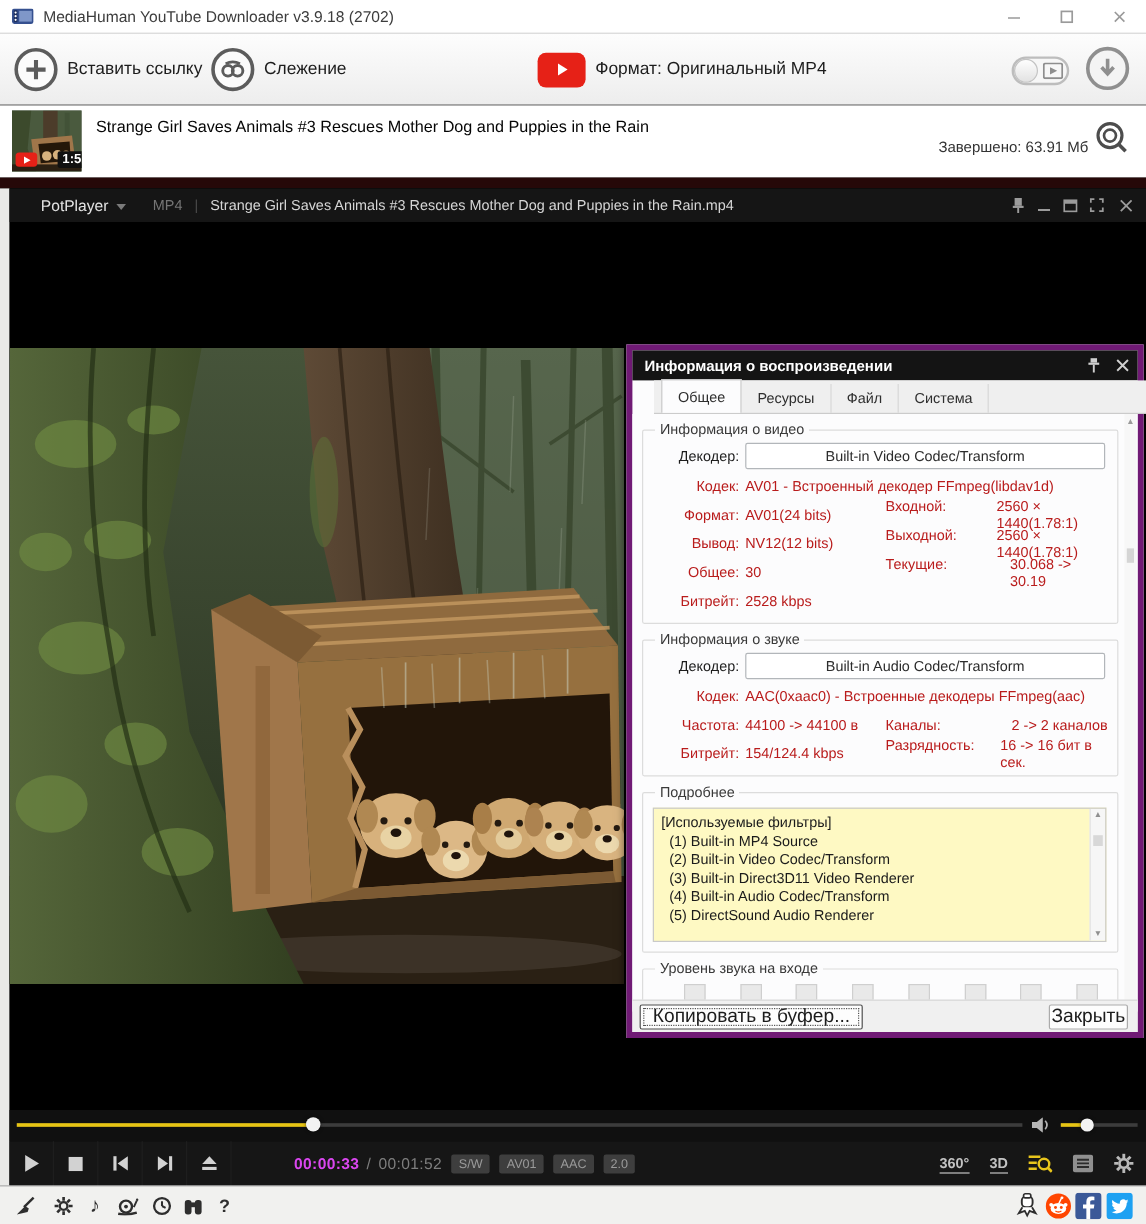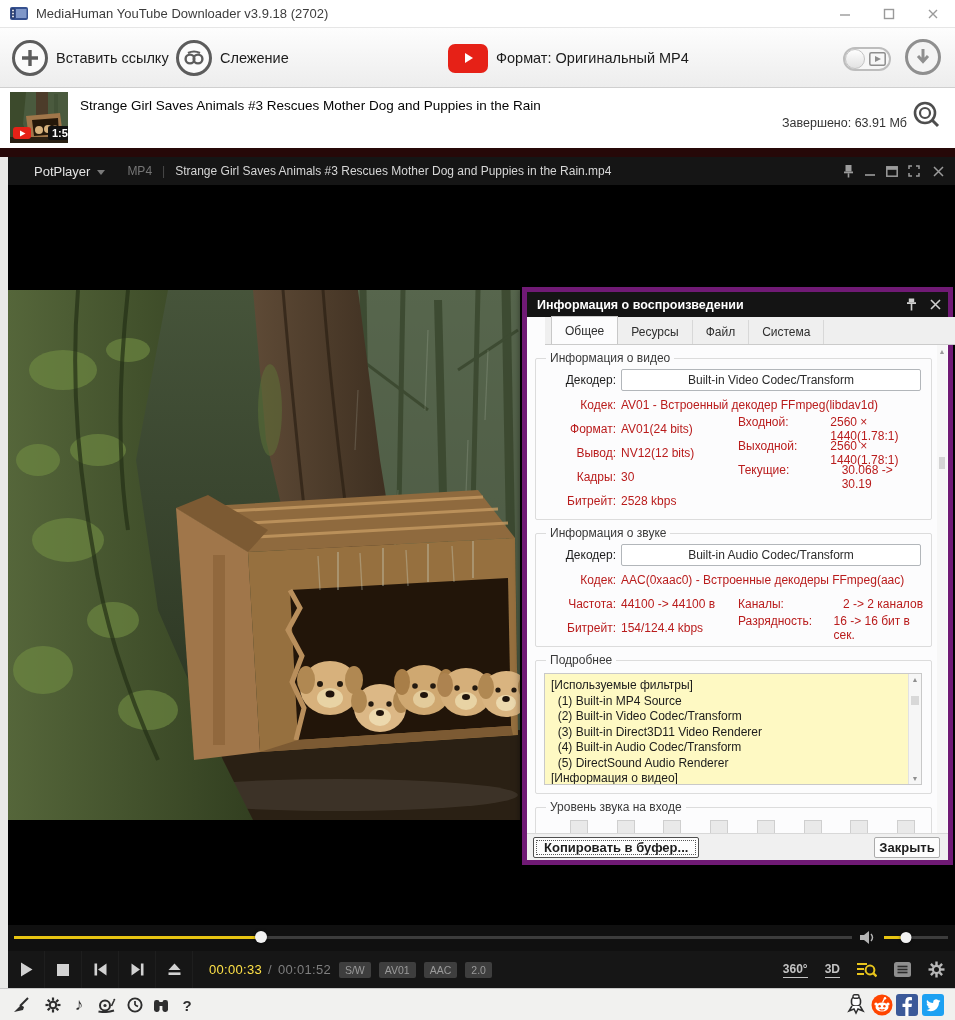--- a/index.html
+++ b/index.html
@@ -64,21 +64,21 @@
     transform:translateX(-50%); box-shadow:0 0 3px rgba(0,0,0,.6); }
   .voltrack { position:absolute; left:876px; top:11px; width:64px; height:3px; background:#3c3c3c; }
   .voltrack .handle { width:11px; height:11px; top:-4px; }
   .spk { position:absolute; left:852px; top:6px; color:#b5b5b5; }
 
   .ctlrow { position:absolute; left:0; top:794px; width:947px; height:37px; background:#161616;
     display:flex; align-items:center; }
   .pbtn { width:37px; height:37px; display:flex; align-items:center; justify-content:center;
     border-right:1px solid #1e1e1e; }
   .timeblock { margin-left:16px; font-size:13px; letter-spacing:.3px; display:flex; align-items:center; gap:6px; }
-  .cur { color:#fde047; font-weight:normal; }
+  .cur { color:#d946ef; font-weight:bold;margin-left:36px; }
   .tsep,.tot { color:#7e7e7e; }
   .badge { background:#3e3e3e; color:#9a9a9a; font-size:10.5px; padding:2px 6px; border-radius:2px; margin-left:8px; }
   .rightctls { position:absolute; right:10px; top:794px; height:37px; display:flex; align-items:center; gap:17px; }
   .ric { color:#c3c3c3; font-size:12px; font-weight:bold; }
   .underline { border-bottom:1.5px solid #c3c3c3; padding-bottom:1px; }
 
   
   .dialog { position:absolute; left:522px; top:287px; width:431px; height:578px; background:#fcfcfd;
     border:5px solid #701a75; box-shadow:0 0 8px rgba(0,0,0,.7); }
   .dhead { position:absolute; left:0; top:0; width:100%; height:25px; background:#141414; color:#fff;
@@ -113,21 +113,21 @@
   .dscroll { position:absolute; right:0; top:0; width:13px; height:110px; background:#f6f6f6; border-left:1px solid #e2e2e2; }
   .dsar { position:absolute; left:0; width:12px; text-align:center; font-size:7px; color:#8f8f8f; }
   .dsth { position:absolute; left:2px; top:22px; width:8px; height:9px; background:#d8d8d8; }
 
   .meters { display:flex; justify-content:space-between; padding:4px 10px 0 28px; }
   .mbox { width:18px; height:14px; background:#e9e9e9; border:1px solid #cfcfcf; }
 
   .dfoot { position:absolute; left:0; bottom:0; width:100%; height:27px; background:#f0f0f0;
     border-top:1px solid #d8d8d8; }
   .btn { position:absolute; top:3px; height:21px; background:#fdfdfd; border:1px solid #8a8a8a;
-    font-size:13px; color:#1c1c1c; display:flex; align-items:center; justify-content:center; border-radius:2px;font-weight:bold; }
+    font-size:16px; color:#1c1c1c; display:flex; align-items:center; justify-content:center; border-radius:2px; }
   .btn.copy { left:6px; padding:0 10px; border-color:#4f4f4f; outline:1px dotted #555; outline-offset:-4px; }
   .btn.close { right:8px; width:66px; border-color:#ababab; }
 
   
   .statusbar { position:absolute; left:0; top:988px; width:955px; height:32px; background:#f1f1ef;
     border-top:1px solid #c9c9c9; }
   .sic { position:absolute; top:0; height:32px; display:flex; align-items:center; justify-content:center; color:#2e2e2e; }
 </style>
 </head>
 <body>
@@ -569,21 +569,21 @@
             <span class="lab1">Вывод:</span>
             <span>NV12(12 bits)</span>
           </span>
         <span class="c2">
             <span class="lab2">Выходной:</span>
             <span>2560 × 1440(1.78:1)</span>
           </span>
       </div>
       <div class="frow">
         <span class="c1">
-            <span class="lab1">Кадры:</span>
+            <span class="lab1">Общее:</span>
             <span>30</span>
           </span>
         <span class="c2">
             <span class="lab2">Текущие:</span>
             <span>30.068 -&gt; 30.19</span>
           </span>
       </div>
       <div class="frow">
           <span class="lab1">Битрейт:</span>
           <span>2528 kbps</span>
@@ -625,21 +625,20 @@
     <fieldset>
       <legend>Подробнее</legend>
       <div class="detbox">
         <div class="detline">[Используемые фильтры]</div>
         <div class="detline">  (1) Built-in MP4 Source</div>
         <div class="detline">  (2) Built-in Video Codec/Transform</div>
         <div class="detline">  (3) Built-in Direct3D11 Video Renderer</div>
         <div class="detline">  (4) Built-in Audio Codec/Transform</div>
         <div class="detline">  (5) DirectSound Audio Renderer</div>
         <div class="detline"></div>
-        <div class="detline">[Информация о видео]</div>
         <div class="dscroll">
           <div class="dsar" style="top:2px;">▲</div>
           <div class="dsth"></div>
           <div class="dsar" style="bottom:2px;">▼</div>
         </div>
       </div>
     </fieldset>
 
     <fieldset>
       <legend>Уровень звука на входе</legend>

